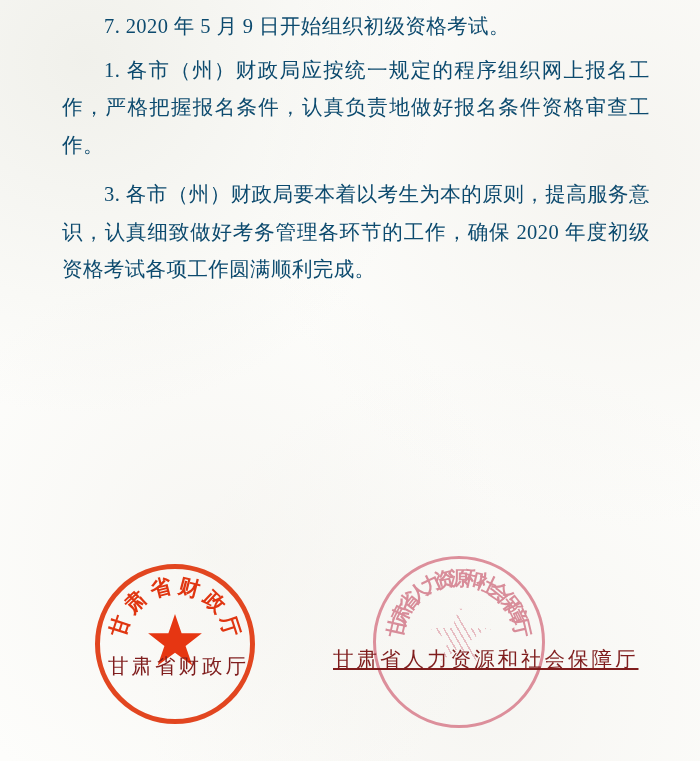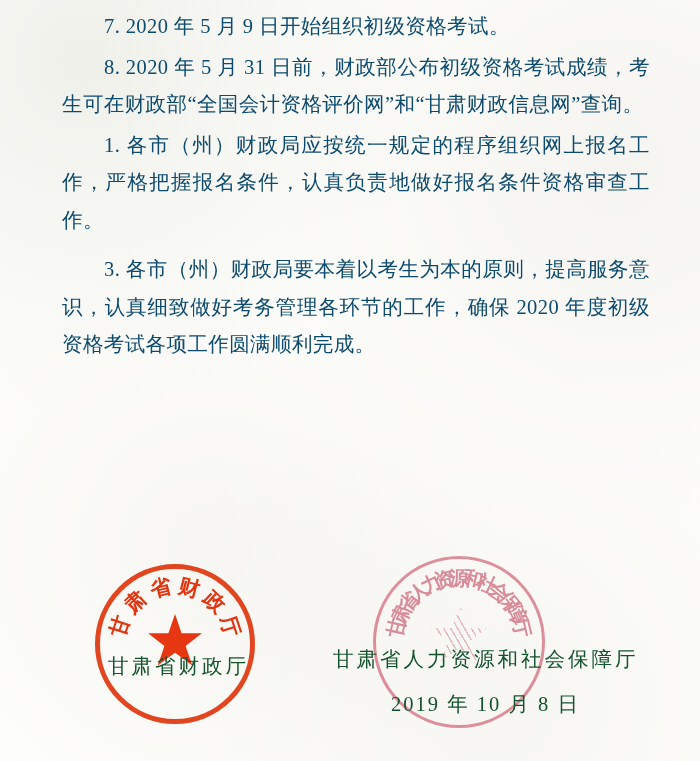--- a/index.html
+++ b/index.html
@@ -173,46 +173,45 @@
     color: #c8566b;
     transform-origin: 0 0;
     white-space: nowrap;
   }
 
   
   .sign-caption {
     position: absolute;
     font-size: 20.5px;
     letter-spacing: 3px;
-    color: #14532d;
+    color: #7f1d1d;
     white-space: nowrap;
     z-index: 6;
   }
   .caption-left  { left: 108px;  top: 112px; }
-  .caption-right { left: 333px;  top: 105px; }
+  .caption-right { left: 333px;  top: 105px; text-decoration: underline; }
   .caption-date  {
     left: 391px; top: 150px;
     letter-spacing: 2px;
     font-size: 20.5px;
   }
 </style>
 </head>
 <body>
 
 <div class="paper-noise"></div>
 
 <div class="page">
 
   <div class="body-text">
 
     <p class="para">7. 2020 年 5 月 9 日开始组织初级资格考试。</p>
 
     <div class="gap-small"></div>
 
-    <p class="para">8. 2020 年 5 月 31 日前，财政部公布初级资格考试成绩，考生可在财政部“全国会计资格评价网”和“甘肃财政信息网”查询。</p>
 
 
     <div class="gap-small"></div>
 
     <p class="para">1. 各市（州）财政局应按统一规定的程序组织网上报名工作，严格把握报名条件，认真负责地做好报名条件资格审查工作。</p>
 
     <div class="gap-med"></div>
 
 
     <div class="gap-med"></div>
@@ -253,16 +252,15 @@
           <span style="transform: translate(62.3597px, -14.3969px) rotate(437deg) translate(-50%, -50%);">厅</span>
         </div>
       <div class="star"></div>
       <div class="star-in"></div>
     </div>
 
     <div class="sign-caption caption-left">甘肃省财政厅</div>
 
     <div class="sign-caption caption-right">甘肃省人力资源和社会保障厅</div>
 
-    <div class="sign-caption caption-date">2019 年 10 月 8 日</div>
   </div>
 
 </div>
 
 </body></html>

